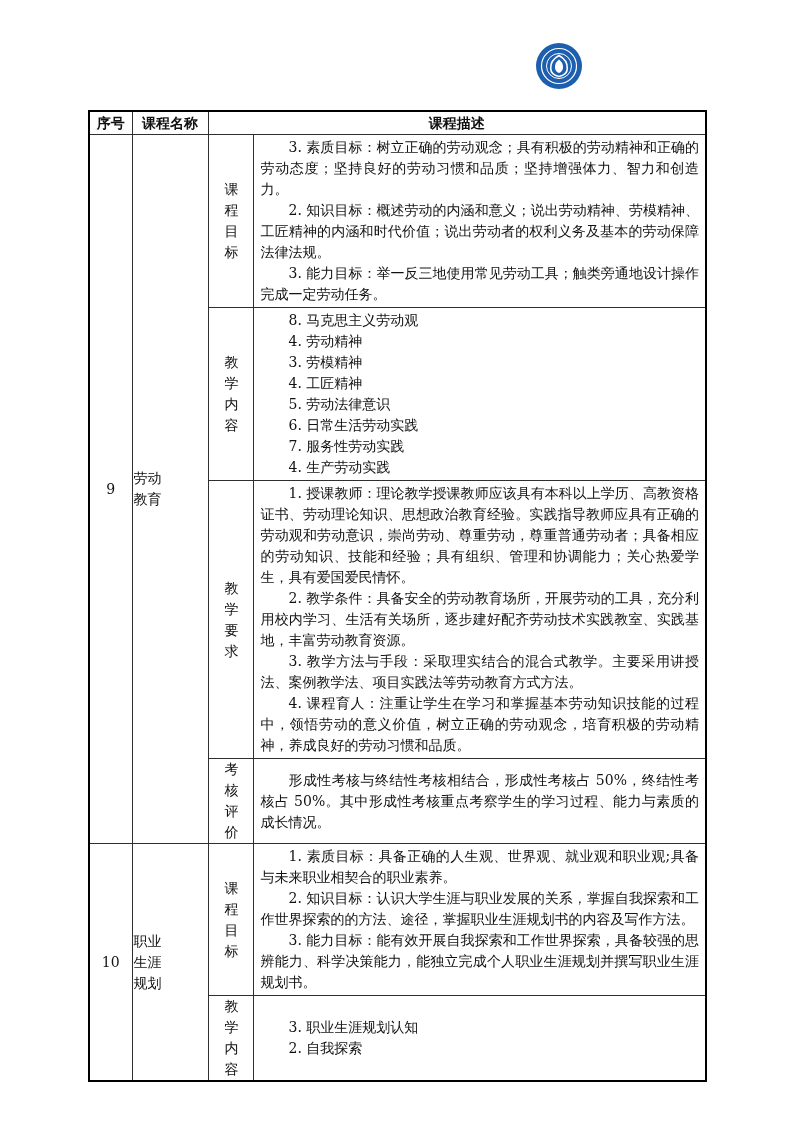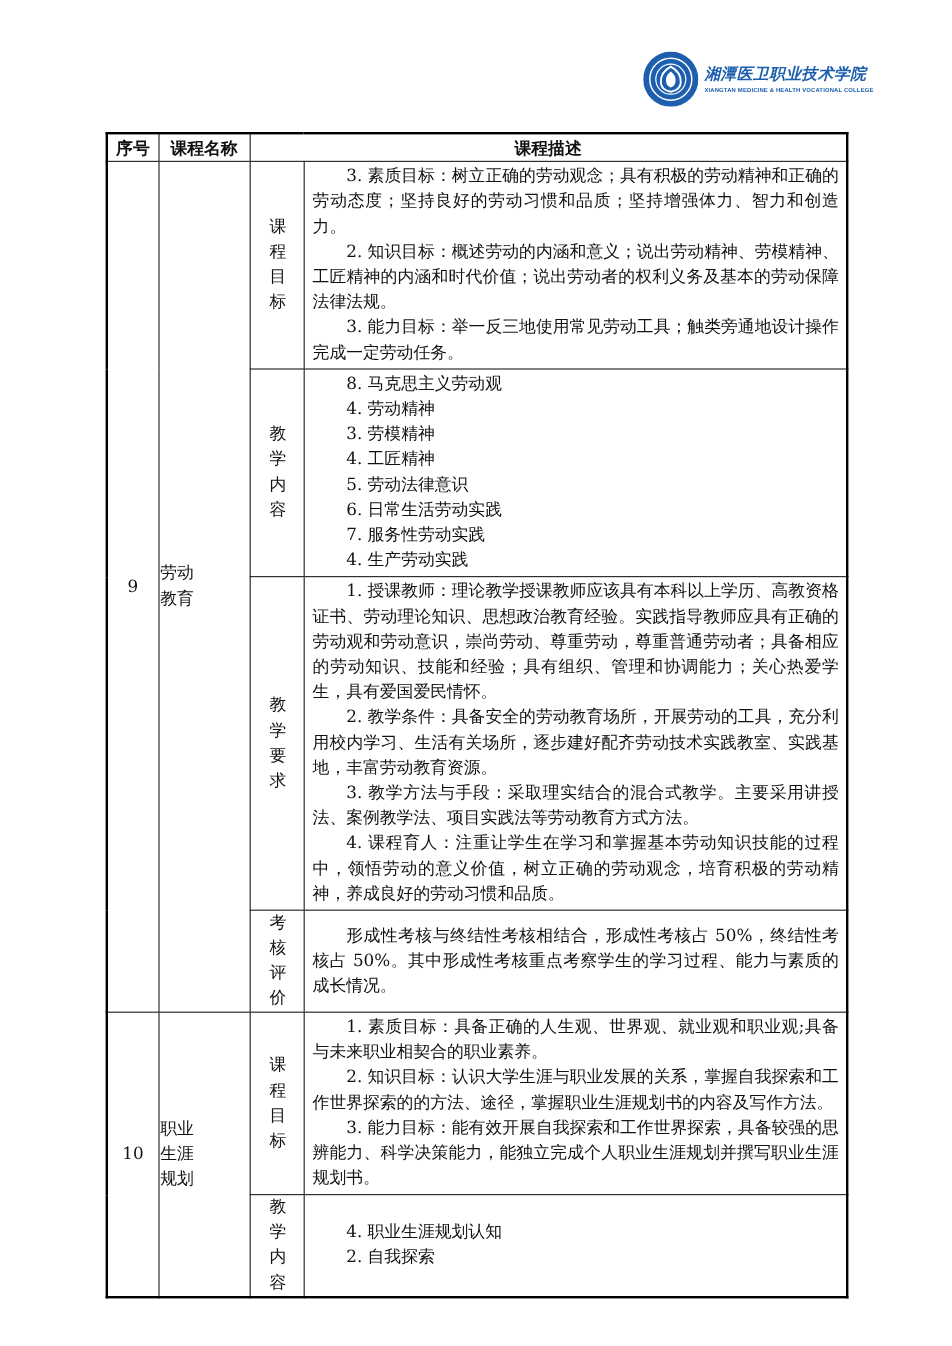--- a/index.html
+++ b/index.html
@@ -61,24 +61,20 @@
 <div class="page">
 
   <div class="logo" style="color: rgb(29, 95, 174);">
     <svg class="logo-emblem" viewBox="0 0 46 46" xmlns="http://www.w3.org/2000/svg">
       <circle cx="23" cy="23" r="23" fill="#1d5fae"></circle>
       <circle cx="23" cy="23" r="17.5" fill="none" stroke="#ffffff" stroke-width="1.2"></circle>
       <circle cx="23" cy="23" r="12.5" fill="none" stroke="#ffffff" stroke-width="1"></circle>
       <path d="M23 12.5 C16.5 16 14.5 20 14.7 25.5 C14.8 29.5 18 32.5 23 33.5 C28 32.5 31.2 29.5 31.3 25.5 C31.5 20 29.5 16 23 12.5 Z" fill="none" stroke="#ffffff" stroke-width="1.6"></path>
       <path d="M23 16.5 C19.8 19 18.8 21.5 19 24.8 C19.1 27.3 20.7 29.2 23 30 C25.3 29.2 26.9 27.3 27 24.8 C27.2 21.5 26.2 19 23 16.5 Z" fill="#ffffff"></path>
     </svg>
-    <div class="logo-text">
-      <div class="logo-cn" style="color: rgb(29, 95, 174);">湘潭医卫职业技术学院</div>
-      <div class="logo-en" style="color: rgb(29, 95, 174);">XIANGTAN MEDICINE &amp; HEALTH VOCATIONAL COLLEGE</div>
-    </div>
   </div>
 
   <table class="course-table">
     <colgroup>
       <col style="width:43px">
         <col style="width:76px">
         <col style="width:45px">
         <col style="width:453px">
     </colgroup>
     <thead>
@@ -133,21 +129,21 @@
           <td class="label-cell">课程<br>目标</td>
           <td class="desc-cell">
             <p class="para">1. 素质目标：具备正确的人生观、世界观、就业观和职业观;具备与未来职业相契合的职业素养。</p>
             <p class="para">2. 知识目标：认识大学生涯与职业发展的关系，掌握自我探索和工作世界探索的的方法、途径，掌握职业生涯规划书的内容及写作方法。</p>
             <p class="para">3. 能力目标：能有效开展自我探索和工作世界探索，具备较强的思辨能力、科学决策能力，能独立完成个人职业生涯规划并撰写职业生涯规划书。</p>
           </td>
         </tr>
         <tr>
           <td class="label-cell">教学<br>内容</td>
           <td class="desc-cell">
-            <p class="para">4. 职业生涯规划认知</p>
+            <p class="para">3. 职业生涯规划认知</p>
             <p class="para">2. 自我探索</p>
           </td>
         </tr>
       </tbody>
   </table>
 
 
 </div>
 
 </body></html>

